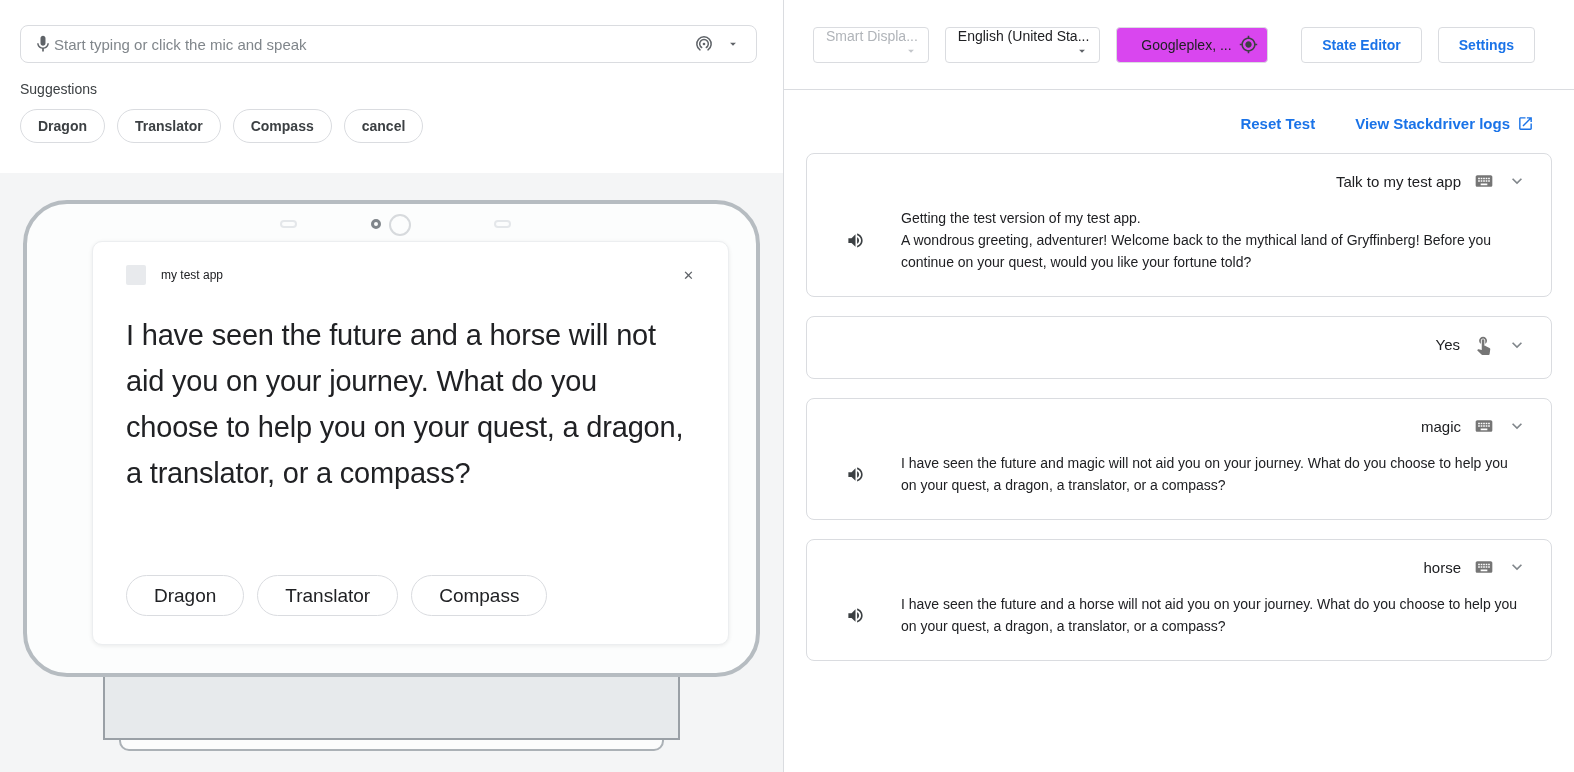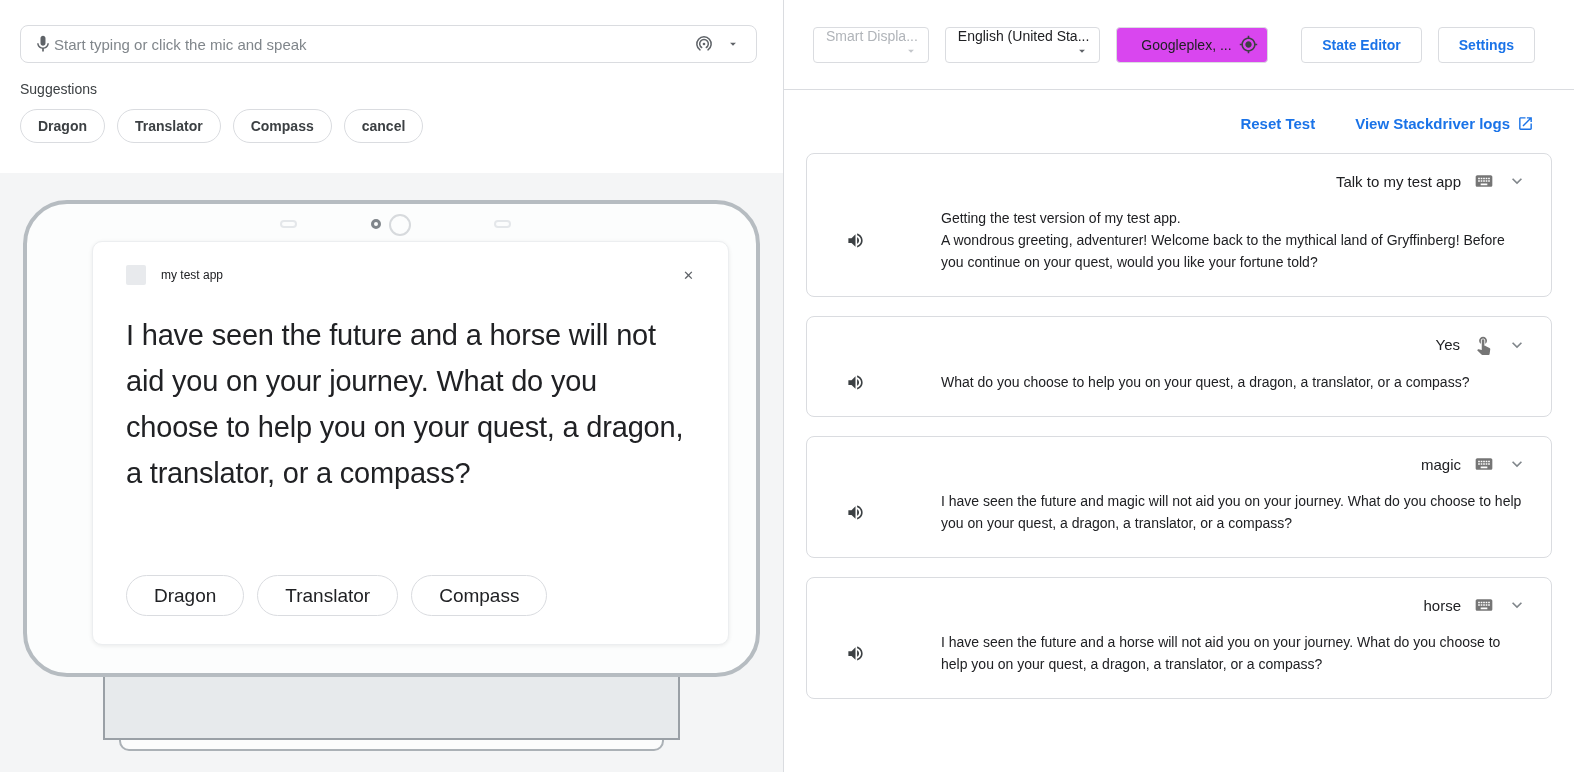--- a/index.html
+++ b/index.html
@@ -46,21 +46,21 @@
   .hdr-btn.settings { margin-right:0; }
 
   .logs-row { display:flex; justify-content:flex-end; align-items:center; gap:40px; padding:25px 40px 21px 0; }
   .text-link { display:flex; align-items:center; gap:7px; color:#1a73e8; font-size:15px; font-weight:bold; cursor:pointer; }
 
   .cards { padding:0 22px; overflow:hidden; }
   .conv-card { border:1px solid #dadce0; border-radius:8px; background:#fff; padding:17px 24px 23px 24px; margin-bottom:19px; }
   .card-head { display:flex; justify-content:flex-end; align-items:center; gap:13px; }
   .user-text { font-size:15px; color:#202124; }
   .card-chevron { display:flex; cursor:pointer; }
-  .card-body { display:flex; margin-top:16px; padding-left:15px;gap:40px; }
+  .card-body { display:flex; margin-top:16px; padding-left:15px; }
   .speaker-wrap { display:flex; align-items:center; flex:none; }
   .resp-text { margin-left:36px; font-size:14px; line-height:22px; color:#202124; max-width:625px; }
   .icon-btn { display:flex; cursor:pointer; }
   svg { display:block; }
 </style>
 </head>
 <body>
 
 <div class="app">
 
@@ -204,80 +204,70 @@
         <svg width="21" height="21" viewBox="0 0 24 24" fill="#757575">
                 <path d="M9 11.24V7.5C9 6.12 10.12 5 11.5 5S14 6.12 14 7.5v3.74c1.21-.81 2-2.18 2-3.74C16 5.01 13.99 3 11.5 3S7 5.01 7 7.5c0 1.56.79 2.93 2 3.74zm9.84 4.63l-4.54-2.26c-.17-.07-.35-.11-.54-.11H13v-6c0-.83-.67-1.5-1.5-1.5S10 6.67 10 7.5v10.74l-3.43-.72c-.08-.01-.15-.03-.24-.03-.31 0-.59.13-.79.33l-.79.8 4.94 4.94c.27.27.65.44 1.06.44h6.79c.75 0 1.33-.55 1.44-1.28l.75-5.27c.01-.07.02-.14.02-.2 0-.62-.38-1.16-.91-1.38z"></path>
               </svg>
       </span>
       <span class="card-chevron">
         <svg width="20" height="20" viewBox="0 0 24 24" fill="#80868b">
                 <path d="M16.59 8.59L12 13.17 7.41 8.59 6 10l6 6 6-6z"></path>
               </svg>
       </span>
     </div>
+  </div>
+
+  <div class="conv-card">
+    <div class="card-head">
+      <span class="user-text">magic</span>
+      <span class="icon-btn ic-keyboard" style="display: flex;">
+        <svg width="20" height="20" viewBox="0 0 24 24" fill="#757575">
+                <path d="M20 5H4c-1.1 0-1.99.9-1.99 2L2 17c0 1.1.9 2 2 2h16c1.1 0 2-.9 2-2V7c0-1.1-.9-2-2-2zm-9 3h2v2h-2V8zm0 3h2v2h-2v-2zM8 8h2v2H8V8zm0 3h2v2H8v-2zm-1 2H5v-2h2v2zm0-3H5V8h2v2zm9 7H8v-2h8v2zm0-4h-2v-2h2v2zm0-3h-2V8h2v2zm3 3h-2v-2h2v2zm0-3h-2V8h2v2z"></path>
+              </svg>
+      </span>
+
+      <span class="card-chevron">
+        <svg width="20" height="20" viewBox="0 0 24 24" fill="#80868b">
+                <path d="M16.59 8.59L12 13.17 7.41 8.59 6 10l6 6 6-6z"></path>
+              </svg>
+      </span>
+    </div>
     <div class="card-body">
       <span class="speaker-wrap">
         <svg width="19" height="19" viewBox="0 0 24 24" fill="#3c4043">
                 <path d="M3 9v6h4l5 5V4L7 9H3zm13.5 3c0-1.77-1.02-3.29-2.5-4.03v8.05c1.48-.73 2.5-2.25 2.5-4.02zM14 3.23v2.06c2.89.86 5 3.54 5 6.71s-2.11 5.85-5 6.71v2.06c4.01-.91 7-4.49 7-8.77s-2.99-7.86-7-8.77z"></path>
               </svg>
       </span>
       <div class="resp-text">
-              <div>What do you choose to help you on your quest, a dragon, a translator, or a compass?</div>
-            </div>
-    </div>
-  </div>
-
-  <div class="conv-card">
-    <div class="card-head">
-      <span class="user-text">magic</span>
+              <div>I have seen the future and magic will not aid you on your journey. What do you choose to help you on your quest, a dragon, a translator, or a compass?</div>
+            </div>
+    </div>
+  </div>
+
+  <div class="conv-card">
+    <div class="card-head">
+      <span class="user-text">horse</span>
       <span class="icon-btn ic-keyboard" style="display: flex;">
         <svg width="20" height="20" viewBox="0 0 24 24" fill="#757575">
                 <path d="M20 5H4c-1.1 0-1.99.9-1.99 2L2 17c0 1.1.9 2 2 2h16c1.1 0 2-.9 2-2V7c0-1.1-.9-2-2-2zm-9 3h2v2h-2V8zm0 3h2v2h-2v-2zM8 8h2v2H8V8zm0 3h2v2H8v-2zm-1 2H5v-2h2v2zm0-3H5V8h2v2zm9 7H8v-2h8v2zm0-4h-2v-2h2v2zm0-3h-2V8h2v2zm3 3h-2v-2h2v2zm0-3h-2V8h2v2z"></path>
               </svg>
       </span>
 
       <span class="card-chevron">
         <svg width="20" height="20" viewBox="0 0 24 24" fill="#80868b">
                 <path d="M16.59 8.59L12 13.17 7.41 8.59 6 10l6 6 6-6z"></path>
               </svg>
       </span>
     </div>
     <div class="card-body">
       <span class="speaker-wrap">
         <svg width="19" height="19" viewBox="0 0 24 24" fill="#3c4043">
                 <path d="M3 9v6h4l5 5V4L7 9H3zm13.5 3c0-1.77-1.02-3.29-2.5-4.03v8.05c1.48-.73 2.5-2.25 2.5-4.02zM14 3.23v2.06c2.89.86 5 3.54 5 6.71s-2.11 5.85-5 6.71v2.06c4.01-.91 7-4.49 7-8.77s-2.99-7.86-7-8.77z"></path>
               </svg>
       </span>
       <div class="resp-text">
-              <div>I have seen the future and magic will not aid you on your journey. What do you choose to help you on your quest, a dragon, a translator, or a compass?</div>
-            </div>
-    </div>
-  </div>
-
-  <div class="conv-card">
-    <div class="card-head">
-      <span class="user-text">horse</span>
-      <span class="icon-btn ic-keyboard" style="display: flex;">
-        <svg width="20" height="20" viewBox="0 0 24 24" fill="#757575">
-                <path d="M20 5H4c-1.1 0-1.99.9-1.99 2L2 17c0 1.1.9 2 2 2h16c1.1 0 2-.9 2-2V7c0-1.1-.9-2-2-2zm-9 3h2v2h-2V8zm0 3h2v2h-2v-2zM8 8h2v2H8V8zm0 3h2v2H8v-2zm-1 2H5v-2h2v2zm0-3H5V8h2v2zm9 7H8v-2h8v2zm0-4h-2v-2h2v2zm0-3h-2V8h2v2zm3 3h-2v-2h2v2zm0-3h-2V8h2v2z"></path>
-              </svg>
-      </span>
-
-      <span class="card-chevron">
-        <svg width="20" height="20" viewBox="0 0 24 24" fill="#80868b">
-                <path d="M16.59 8.59L12 13.17 7.41 8.59 6 10l6 6 6-6z"></path>
-              </svg>
-      </span>
-    </div>
-    <div class="card-body">
-      <span class="speaker-wrap">
-        <svg width="19" height="19" viewBox="0 0 24 24" fill="#3c4043">
-                <path d="M3 9v6h4l5 5V4L7 9H3zm13.5 3c0-1.77-1.02-3.29-2.5-4.03v8.05c1.48-.73 2.5-2.25 2.5-4.02zM14 3.23v2.06c2.89.86 5 3.54 5 6.71s-2.11 5.85-5 6.71v2.06c4.01-.91 7-4.49 7-8.77s-2.99-7.86-7-8.77z"></path>
-              </svg>
-      </span>
-      <div class="resp-text">
               <div>I have seen the future and a horse will not aid you on your journey. What do you choose to help you on your quest, a dragon, a translator, or a compass?</div>
             </div>
     </div>
   </div>
 </div>
   </div>
 </div>
 
 </body></html>

